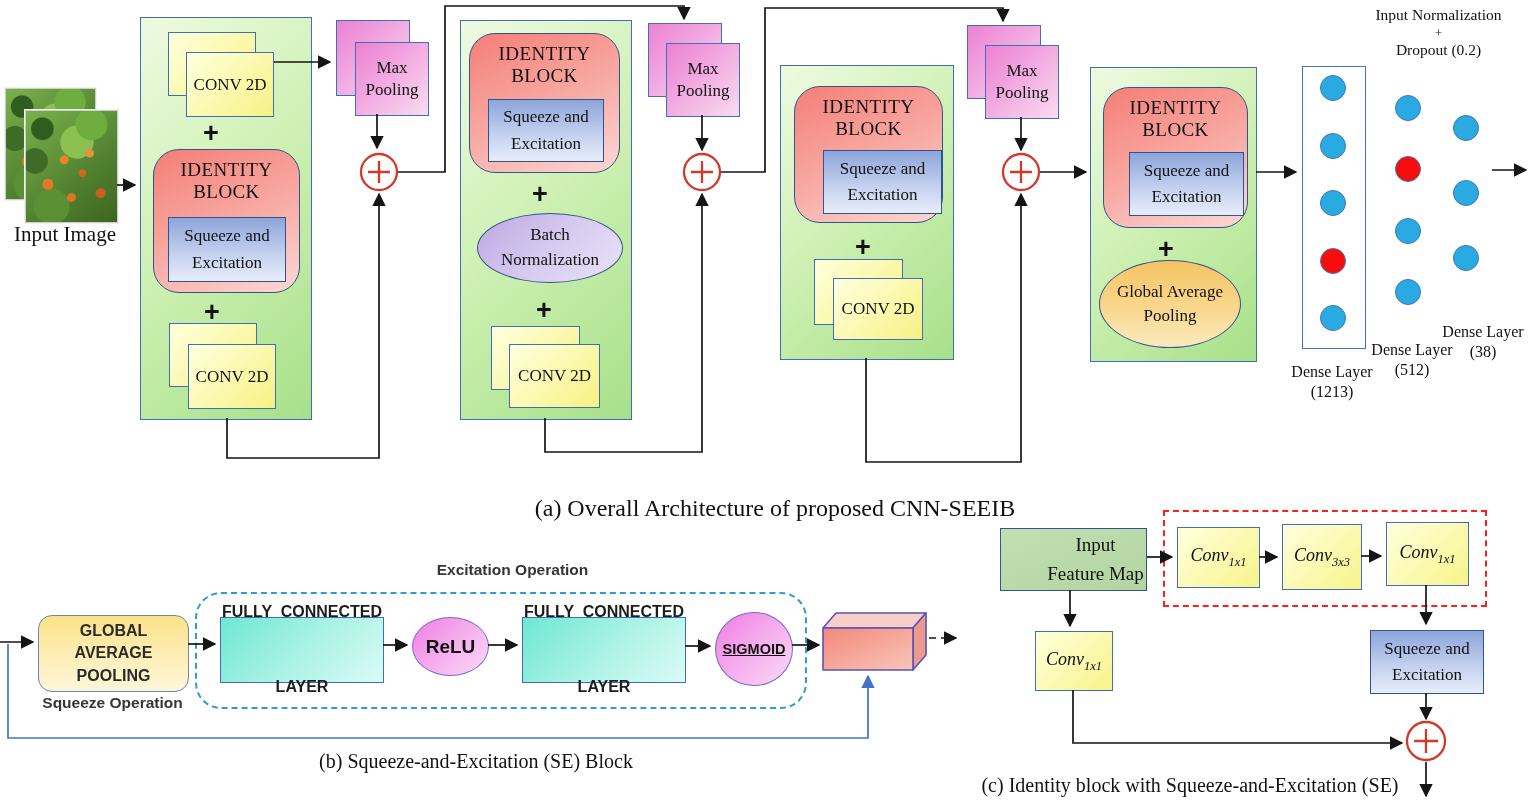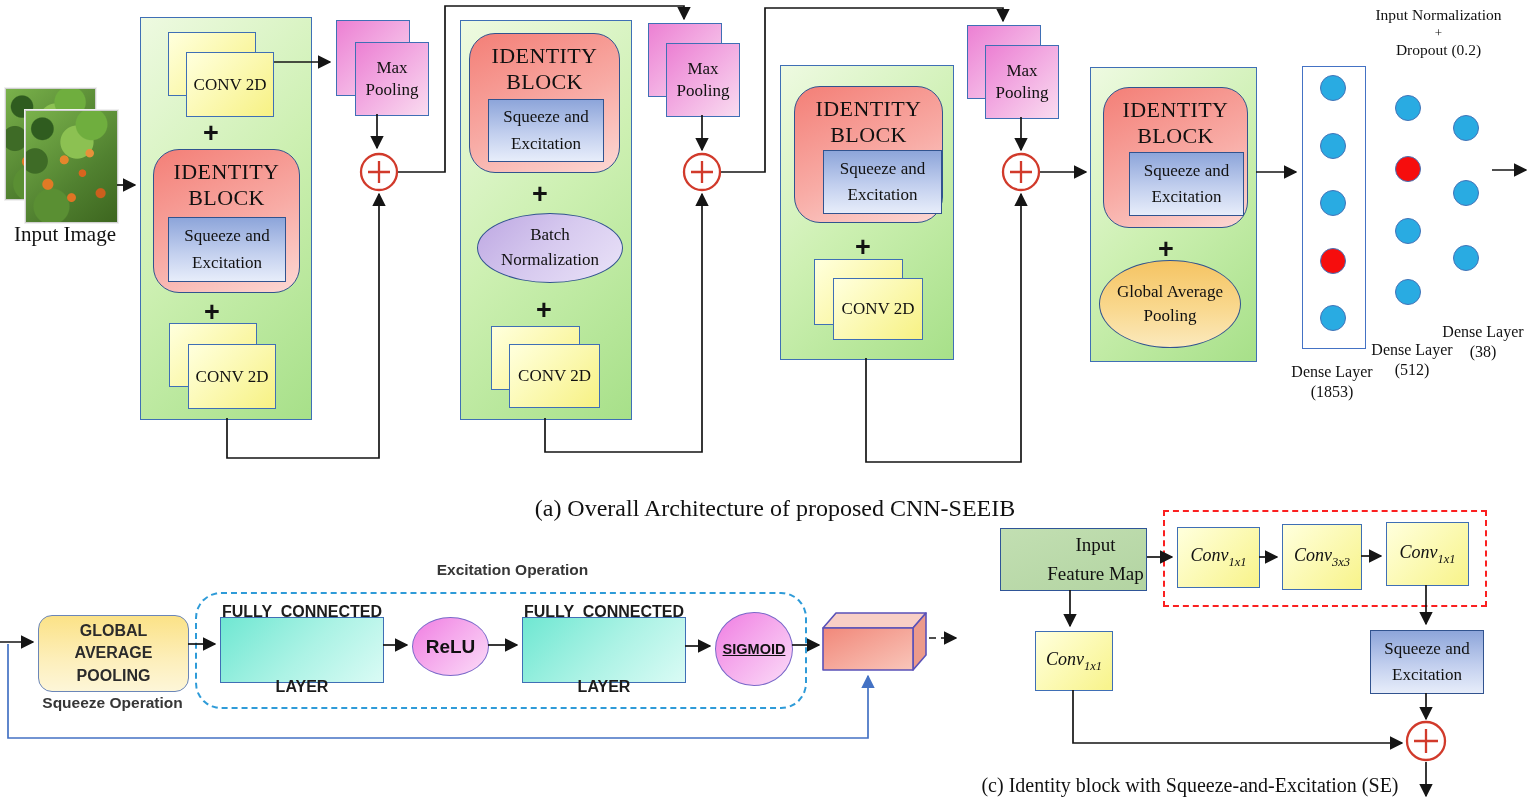--- a/index.html
+++ b/index.html
@@ -15,21 +15,21 @@
   
   .ycard{position:absolute;border:1.5px solid #3f6fb5;
          background:linear-gradient(135deg,#ffffd9 5%,#f7f288 95%);}
   .ycard .lbl{font-size:17px;}
   
   .mpcard{position:absolute;border:1.5px solid #3f6fb5;
           background:linear-gradient(135deg,#ec80d3 0%,#f2a9e1 45%,#f9dcf0 100%);}
   
   .idblock{position:absolute;border:1.6px solid #31538f;border-radius:26px;
            background:linear-gradient(155deg,#f4837b 5%,#f8aca6 55%,#fcd8d4 100%);}
-  .idtitle{font-size:22px;line-height:1.16;letter-spacing:.4px;text-align:center;padding-top:9px;}
+  .idtitle{font-size:19px;line-height:1.16;letter-spacing:.4px;text-align:center;padding-top:9px;}
   
   .sebox{position:absolute;border:1.5px solid #31538f;
          background:linear-gradient(180deg,#8da5da 0%,#c2cfee 55%,#e7edfa 100%);}
   .sebox .lbl, .setext{font-size:17px;line-height:1.55;text-align:center;}
   .bnell{position:absolute;border:1.5px solid #31538f;border-radius:50%;
          background:linear-gradient(135deg,#bda7e2 0%,#d7caef 50%,#eae3f8 100%);}
   .gapell{position:absolute;border:1.5px solid #31538f;border-radius:50%;
           background:linear-gradient(180deg,#f5c463 0%,#f9d88e 55%,#fbe9bc 100%);}
   .plus{position:absolute;font-family:"Liberation Sans",sans-serif;font-weight:700;
         font-size:27px;color:#121212;width:26px;text-align:center;}
@@ -223,21 +223,21 @@
       <div class="dot blue"></div>
     </div>
   <div class="dotcol" style="left:1453px;top:115px;height:156px;">
       <div class="dot blue"></div>
       <div class="dot blue"></div>
       <div class="dot blue"></div>
     </div>
 
   <div class="denselbl" style="left:1272px;top:362px;width:120px;">
     <div>Dense Layer</div>
-    <div>(1853)</div>
+    <div>(1213)</div>
   </div>
   <div class="denselbl" style="left:1352px;top:340px;width:120px;">
     <div>Dense Layer</div>
     <div>(512)</div>
   </div>
   <div class="denselbl" style="left:1427px;top:322px;width:112px;">
     <div>Dense Layer</div>
     <div>(38)</div>
   </div>
 
@@ -277,20 +277,21 @@
       <div>LAYER</div>
     </div>
   </div>
 
   <div class="pinkell ctr" style="left:715px;top:612px;width:76px;height:72px;text-decoration:underline;">
     <div class="sans" style="font-size:14.5px;font-weight:700;">SIGMOID</div>
   </div>
 
   <div class="scaling-lbl" style="left:824px;top:638px;width:90px;">Scaling</div>
 
+  <div class="caption" style="left:276px;top:750px;width:400px;font-size:20px;">(b) Squeeze-and-Excitation (SE) Block</div>
 
   <div class="dashred" style="left:1163px;top:510px;width:320px;height:93px;"></div>
 
   <div class="ifm ctr" style="left:1000px;top:528px;width:145px;height:61px;">
     <div class="lbl">
       <div>Input</div>
       <div>Feature Map</div>
     </div>
   </div>
 

